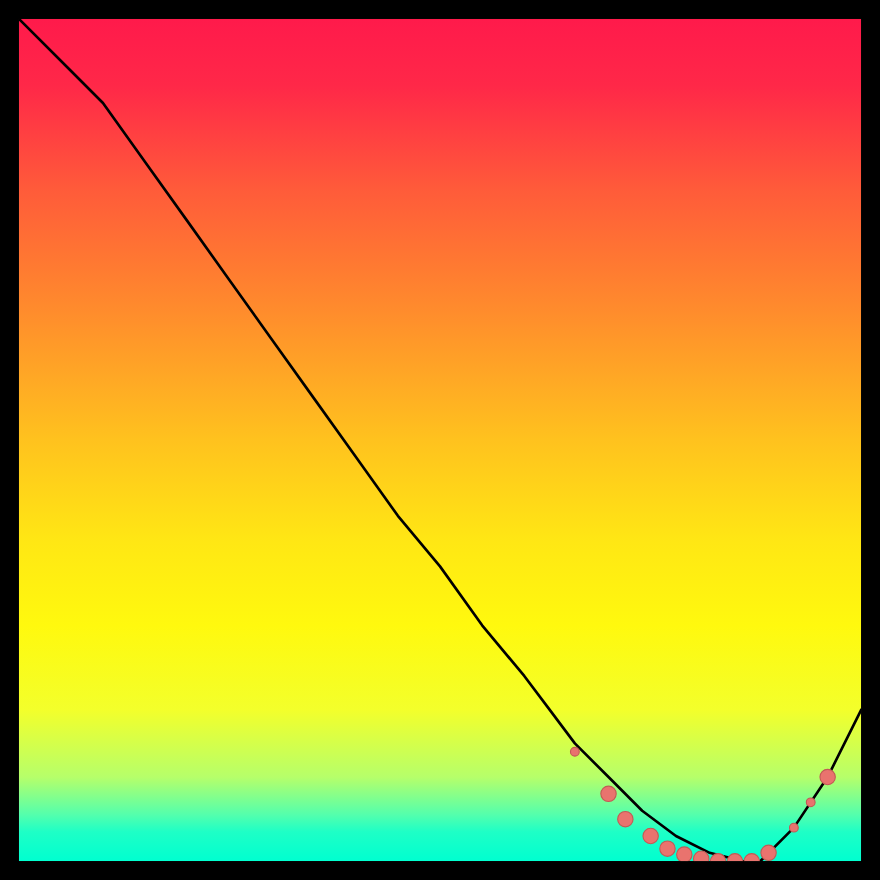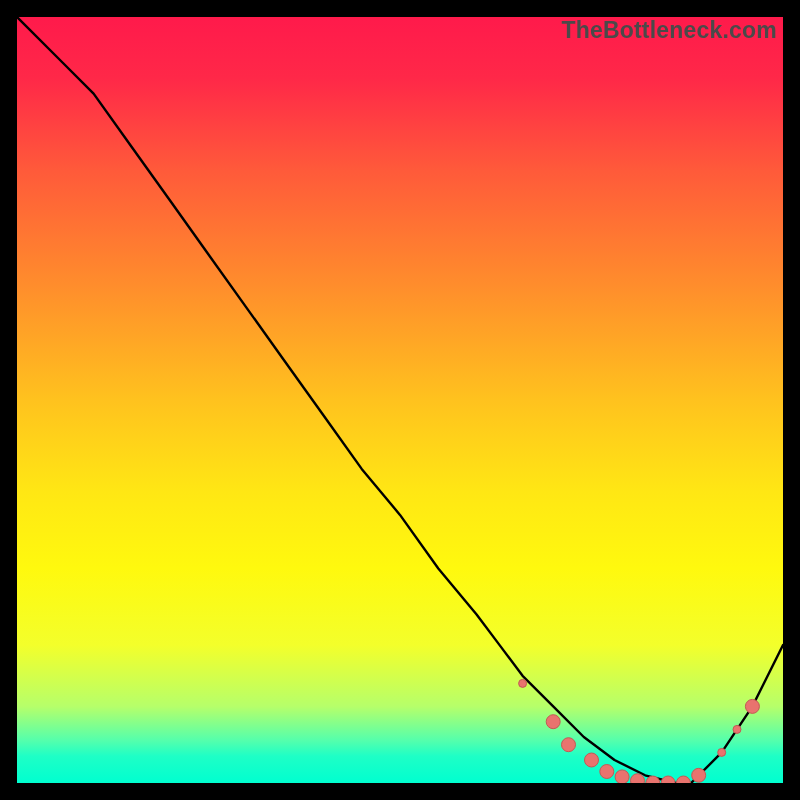--- a/index.html
+++ b/index.html
@@ -64,15 +64,14 @@
           <circle cx="620.5" cy="763.7" r="7" fill="#e9736e" stroke="#c25a55" stroke-width="1"></circle>
           <circle cx="635.8" cy="766.0" r="7" fill="#e9736e" stroke="#c25a55" stroke-width="1"></circle>
           <circle cx="651.1" cy="766.0" r="7" fill="#e9736e" stroke="#c25a55" stroke-width="1"></circle>
           <circle cx="666.4" cy="766.0" r="7" fill="#e9736e" stroke="#c25a55" stroke-width="1"></circle>
           <circle cx="681.7" cy="758.3" r="7" fill="#e9736e" stroke="#c25a55" stroke-width="1"></circle>
           <circle cx="704.7" cy="735.4" r="4" fill="#e9736e" stroke="#c25a55" stroke-width="1"></circle>
           <circle cx="720.0" cy="712.4" r="4" fill="#e9736e" stroke="#c25a55" stroke-width="1"></circle>
           <circle cx="735.4" cy="689.4" r="7" fill="#e9736e" stroke="#c25a55" stroke-width="1"></circle>
         </g>
       </svg>
-    <div class="watermark">TheBottleneck.com</div>
   </div>
 </div>
 
 </body></html>

